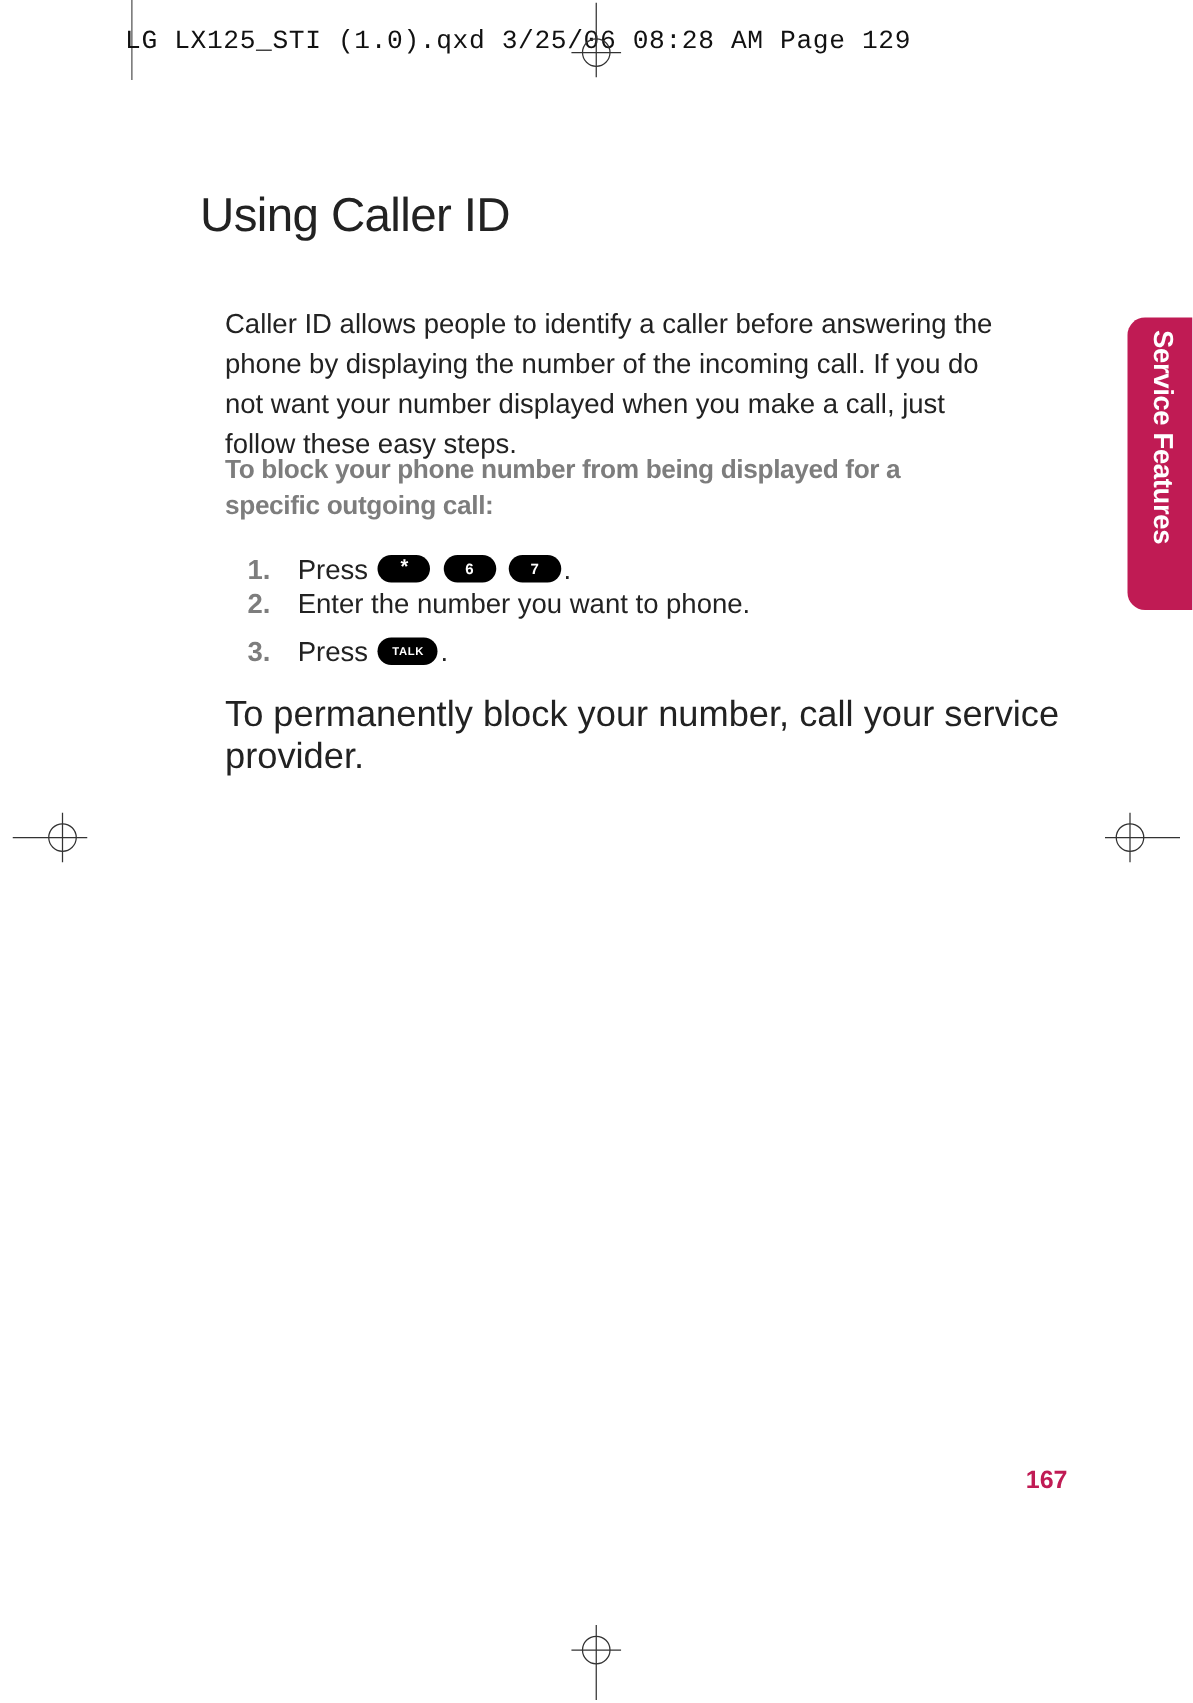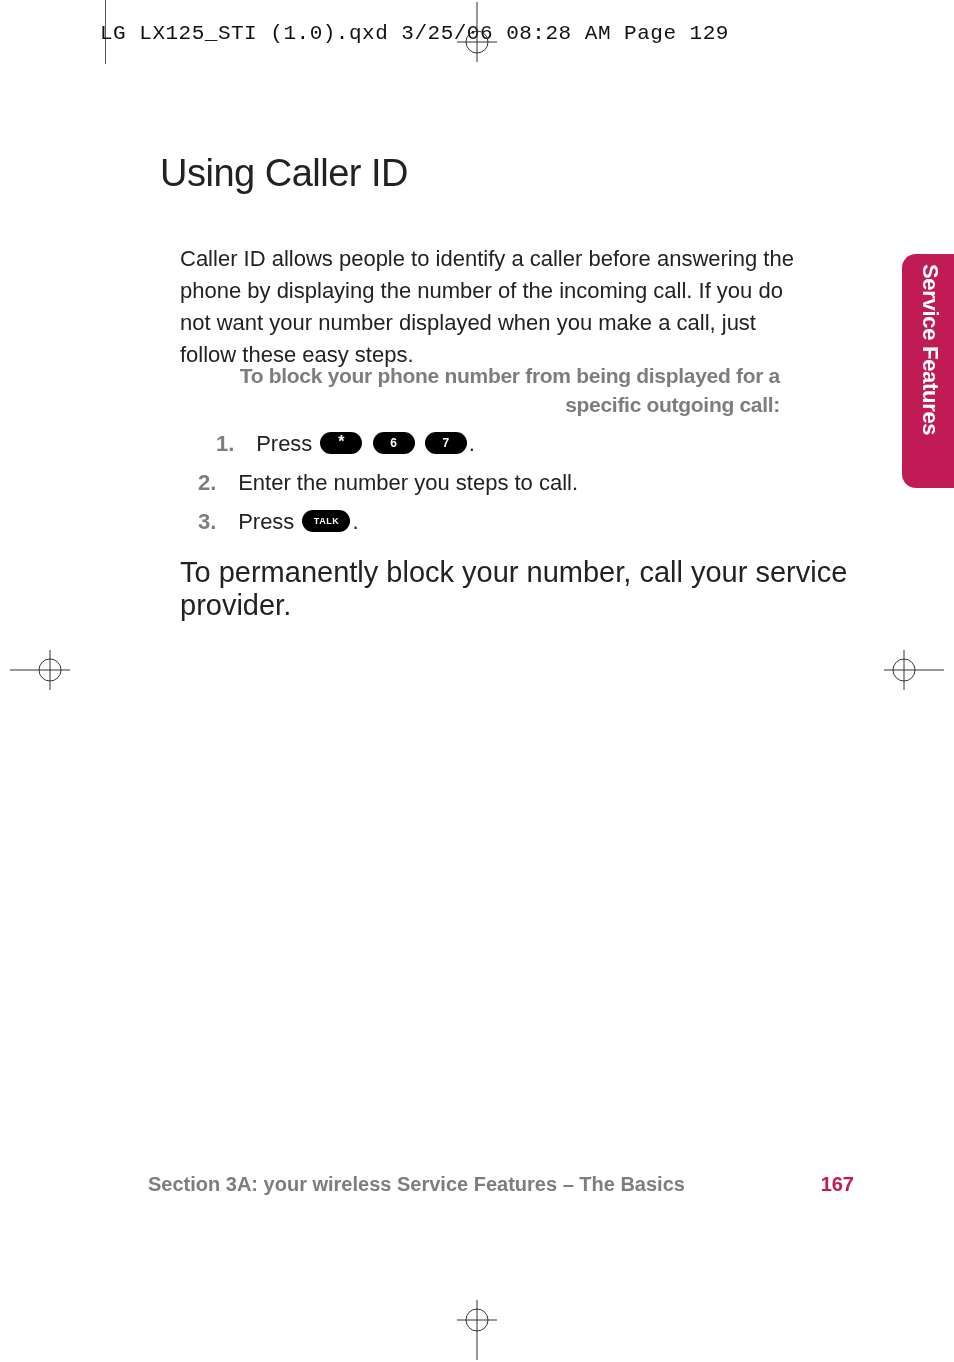--- a/index.html
+++ b/index.html
@@ -5,25 +5,25 @@
   * { margin: 0; padding: 0; box-sizing: border-box; }
   html, body { width: 954px; height: 1362px; background: #fff; font-family: "Myriad Pro", "Segoe UI", Arial, sans-serif; color: #222; position: relative; }
   .header-line { position: absolute; top: 22px; left: 100px; font-family: "Courier New", monospace; font-size: 21px; letter-spacing: 0.5px; color: #111; }
   .reg-top { position: absolute; top: 2px; left: 50%; transform: translateX(-50%); }
   .reg-bottom { position: absolute; bottom: 2px; left: 50%; transform: translateX(-50%); }
   .reg-left { position: absolute; top: 650px; left: 10px; }
   .reg-right { position: absolute; top: 650px; right: 10px; }
   .reg svg { display: block; }
   .title { position: absolute; top: 152px; left: 160px; font-size: 38px; font-weight: 400; letter-spacing: -0.5px; }
   .intro { position: absolute; top: 228px; left: 180px; width: 620px; font-size: 22px; line-height: 1.45; margin-top: 15px; }
-  .subhead { position: absolute; top: 361px; left: 180px; width: 600px; font-size: 21px; font-weight: 700; color: #7d7d7d; line-height: 1.4; letter-spacing: -0.3px; text-align: right; }
+  .subhead { position: absolute; top: 361px; left: 180px; width: 600px; font-size: 21px; font-weight: 700; color: #7d7d7d; line-height: 1.4; letter-spacing: -0.3px; }
   .step { position: absolute; left: 198px; font-size: 22px; }
   .step .num { font-weight: 700; color: #7d7d7d; display: inline-block; width: 34px; }
   .step .txt { }
-  .step1 { top: 431px; margin-left: 18px; }
+  .step1 { top: 443px; }
   .step2 { top: 470px; }
   .step3 { top: 509px; }
   .keycap { display: inline-block; vertical-align: middle; background: #000; color: #fff; border-radius: 11px; height: 22px; line-height: 22px; min-width: 42px; text-align: center; font-size: 12px; font-weight: 700; margin: 0 2px; position: relative; top: -2px; }
   .keycap.star { font-size: 16px; line-height: 20px; }
   .keycap.talk { font-size: 9px; letter-spacing: 0.5px; min-width: 48px; }
   .footnote { position: absolute; top: 556px; left: 180px; font-size: 29px; }
   .tab { position: absolute; top: 254px; right: 0; width: 52px; height: 234px; background: #c01b54; border-radius: 14px 0 0 14px; }
   .tab-text { position: absolute; top: 264px; right: 11px; width: 32px; height: 214px; color: #fff; font-weight: 700; font-size: 22px; writing-mode: vertical-rl; text-orientation: mixed; letter-spacing: -0.3px; }
   .footer { position: absolute; bottom: 166px; left: 148px; right: 60px; font-size: 20px; font-weight: 700; color: #7d7d7d; }
   .footer .pnum { position: absolute; right: 40px; bottom: 0; color: #c01b54; font-weight: 700; }
@@ -76,32 +76,31 @@
   <span class="txt">
     <span>Press </span>
     <span class="keycap star">*</span>
     <span class="keycap">6</span>
     <span class="keycap">7</span><span>.</span>
   </span>
 </div>
 
 <div class="step step2">
   <span class="num">2.</span>
-  <span class="txt">Enter the number you steps to call.</span>
+  <span class="txt">Enter the number you want to phone.</span>
 </div>
 
 <div class="step step3">
   <span class="num">3.</span>
   <span class="txt">
     <span>Press </span>
     <span class="keycap talk">TALK</span><span>.</span>
   </span>
 </div>
 
 <p class="footnote">To permanently block your number, call your service provider.</p>
 
 <div class="tab"></div>
 <div class="tab-text">Service Features</div>
 
 <div class="footer">
-  <span>Section 3A: your wireless Service Features – The Basics</span>
   <span class="pnum">167</span>
 </div>
 
 </body></html>

